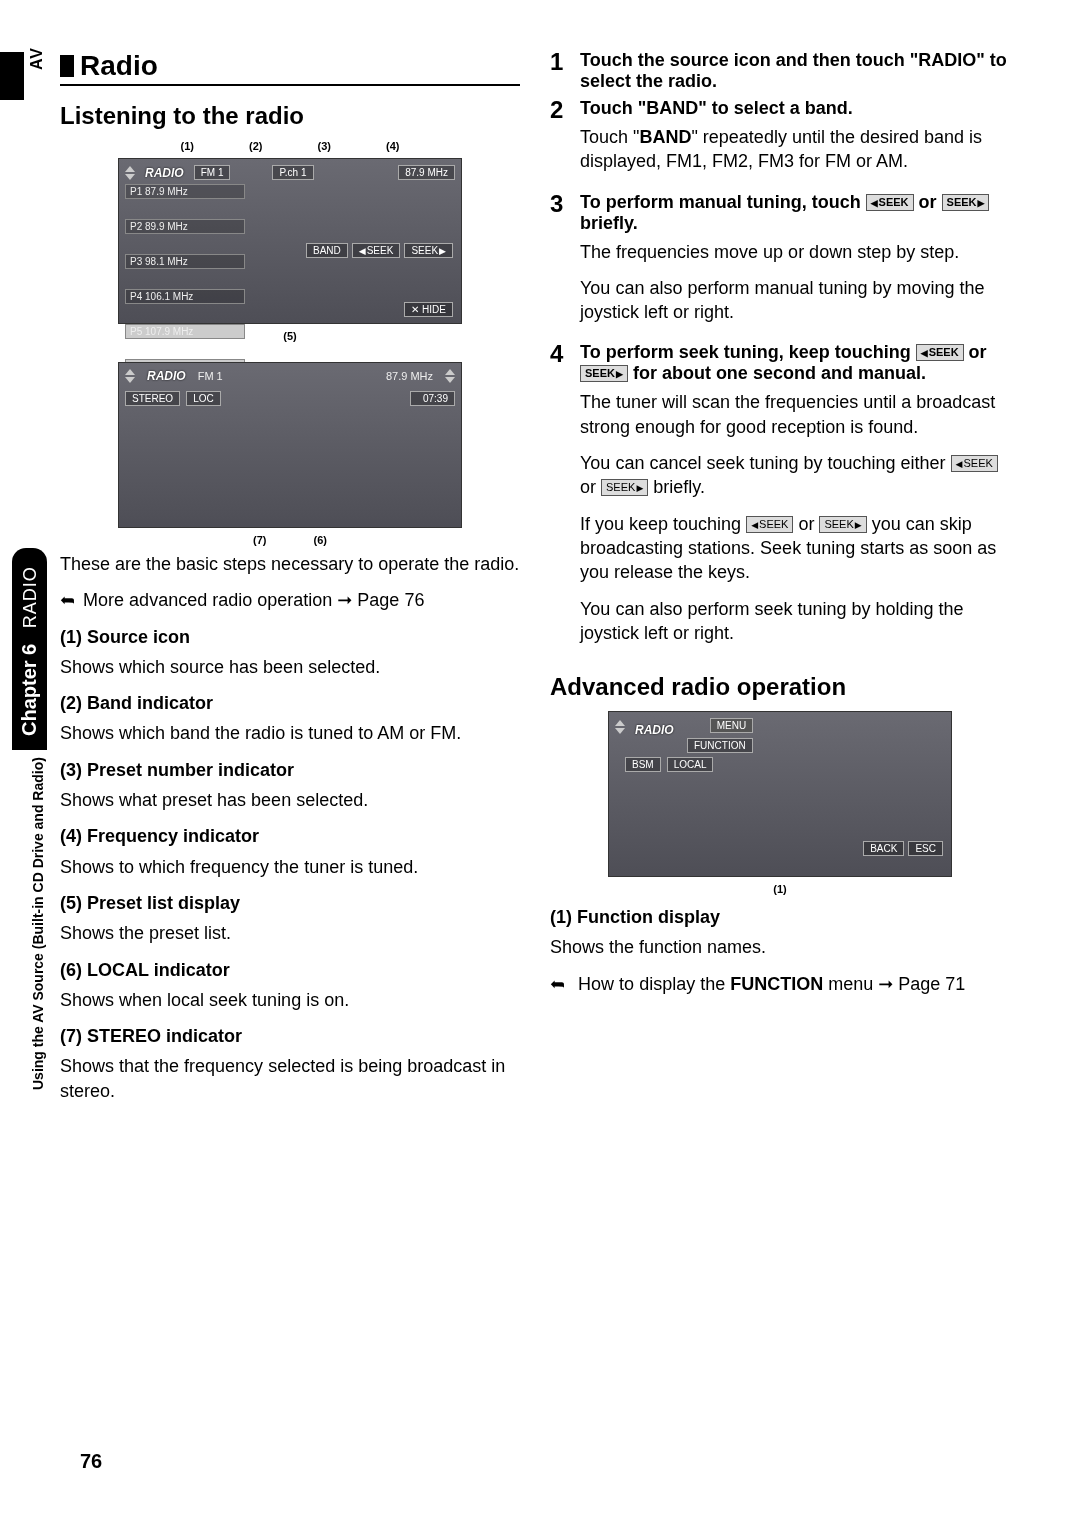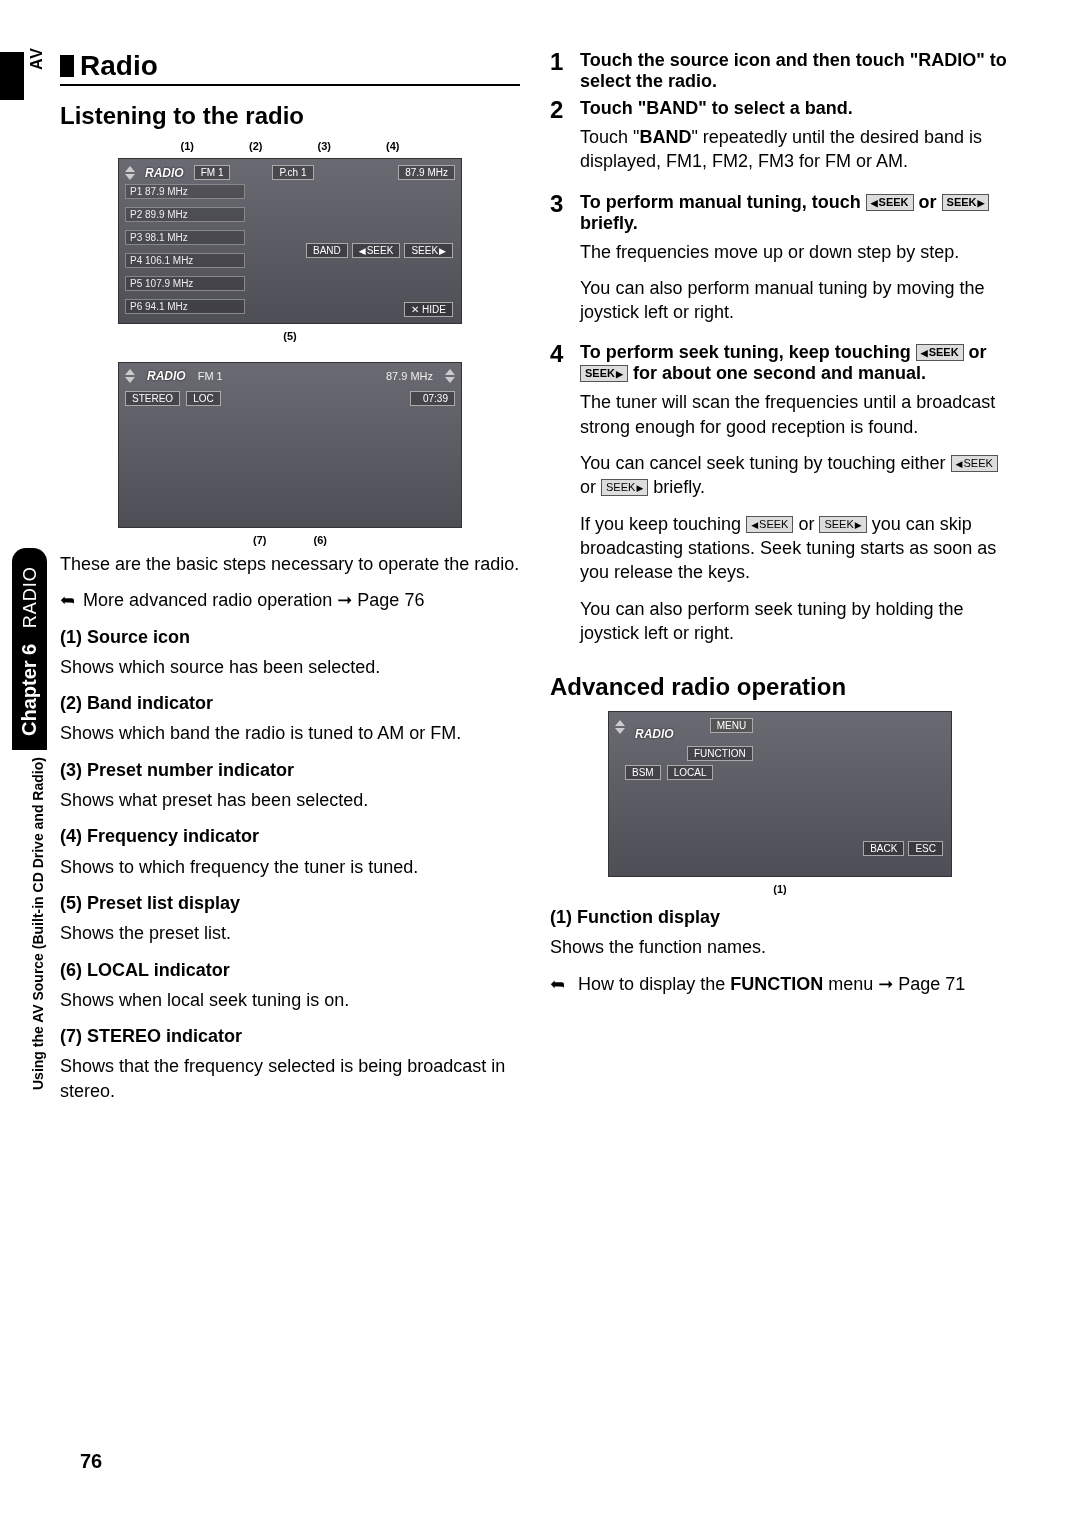--- a/index.html
+++ b/index.html
@@ -105,29 +105,29 @@
     color: #eee;
   }
   .screen .topbar { display: flex; align-items: center; gap: 6px; margin-bottom: 4px; }
   .screen .arrows { display: flex; flex-direction: column; gap: 2px; }
   .screen .arrows .tri { width: 0; height: 0; border-left: 5px solid transparent; border-right: 5px solid transparent; }
   .screen .arrows .up { border-bottom: 6px solid #ccc; }
   .screen .arrows .dn { border-top: 6px solid #ccc; }
   .pill { border: 1px solid #aaa; background: rgba(0,0,0,0.3); padding: 1px 6px; font-size: 10px; color: #fff; }
   .srcicon { font-style: italic; font-weight: 700; font-size: 12px; color: #fff; text-shadow: 0 0 2px #000; padding: 0 4px; }
   .screen .freqbox { margin-left: auto; }
-  .presets { display: flex; flex-direction: column; gap: 8px; margin-top: 4px; }
+  .presets { display: flex; flex-direction: column; gap: 20px; margin-top: 4px; }
   .presets .row { border: 1px solid #888; background: rgba(0,0,0,0.2); padding: 1px 4px; font-size: 10px; width: 110px; }
   .screen .right-ctrls { position: absolute; right: 8px; top: 84px; display: flex; gap: 4px; }
   .screen .hide { position: absolute; right: 8px; bottom: 6px; }
   .screen2 .topbar2 { display: flex; align-items: center; gap: 8px; }
   .screen2 .time { margin-left: auto; padding-left: 12px; }
   .screen2 .midbar { display: flex; gap: 6px; margin-top: 8px; justify-content: space-between; }
   .screen3 .row3 { display: flex; gap: 6px; margin-top: 6px; }
-  .screen3 .tabs { display: flex; gap: 4px; margin-bottom: 16px; padding-left: 26px; }
+  .screen3 .tabs { display: flex; gap: 4px; margin-bottom: 8px; padding-left: 26px; }
   .screen3 .botbar { position: absolute; right: 8px; bottom: 20px; display: flex; gap: 4px; }
 
   p { margin: 6px 0 12px 0; line-height: 1.35; }
   .note::before { content: "\27A6"; display: inline-block; transform: scaleX(-1); margin-right: 8px; }
   .item-h { font-weight: 700; margin: 10px 0 0 0; }
 
   
   .steps .step { display: flex; gap: 8px; margin-bottom: 6px; }
   .steps .num { font-size: 24px; font-weight: 800; line-height: 1; min-width: 22px; }
   .steps .body { flex: 1; }

